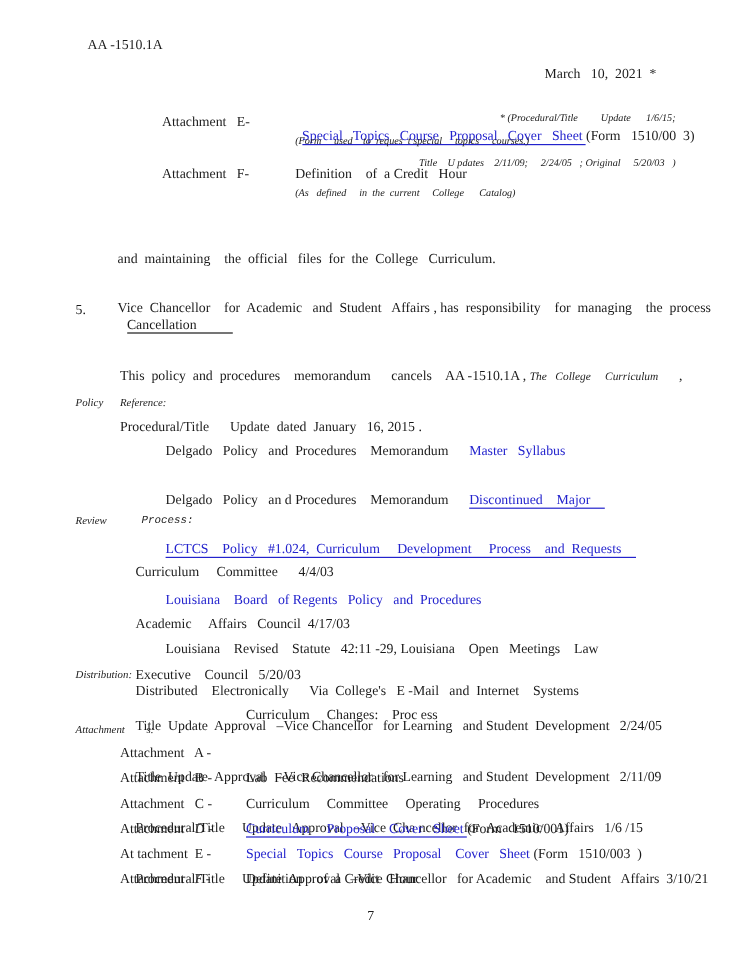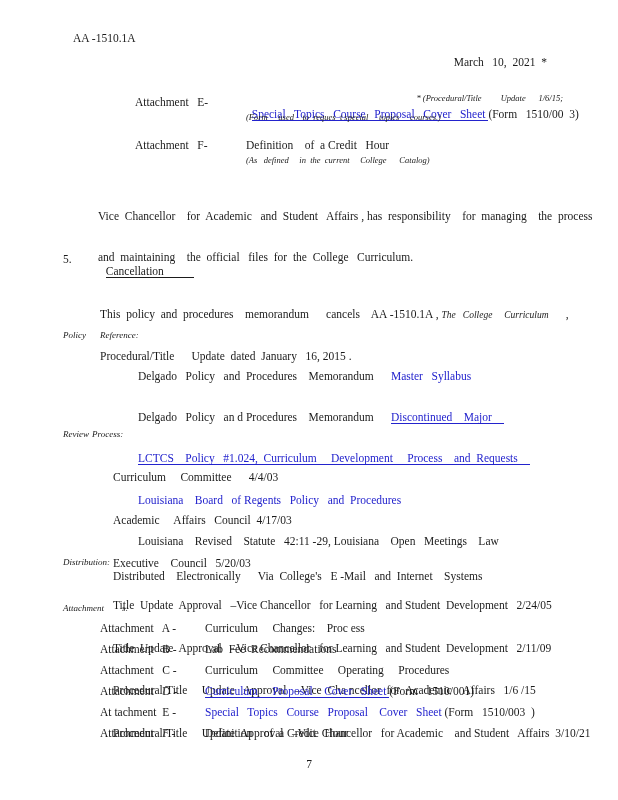--- a/index.html
+++ b/index.html
@@ -27,35 +27,36 @@
   #footer{left:0;right:0;text-align:center;}
 </style>
 </head>
 <body>
 
 <div class="abs" style="left:73px;top:32px;">AA -1510.1A</div>
 
 <div id="hdr-right" class="abs" style="right:55px;top:32px;">
   <div class="hdr-date">March   10,  2021  *</div>
   <div class="hdr-note">* (Procedural/Title         Update      1/6/15;</div>
+  <div class="hdr-note">Title    U pdates    2/11/09;     2/24/05   ; Original     5/20/03   )</div>
 </div>
 
 <div class="abs" style="left:135px;top:96px;">Attachment   E-</div>
 <div class="abs" style="left:246px;top:96px;">
   <span class="lk-u">Special   Topics   Course   Proposal   Cover   Sheet </span><span>(Form   1510/00  3)</span>
 </div>
 <div class="abs it-sm" style="left:246px;top:112px;">(Form     used    to  reques  t special     topics     courses.)</div>
 
 <div class="abs" style="left:135px;top:139px;">Attachment   F-</div>
 <div class="abs" style="left:246px;top:139px;">Definition    of  a Credit   Hour</div>
 <div class="abs it-sm" style="left:246px;top:155px;">(As   defined     in  the  current     College      Catalog)</div>
 
 <div id="intro" class="abs" style="left:98px;top:183px;">
+  <div>and  maintaining    the  official   files  for  the  College   Curriculum.</div>
   <div>Vice  Chancellor    for  Academic   and  Student   Affairs , has  responsibility    for  managing    the  process</div>
-  <div>and  maintaining    the  official   files  for  the  College   Curriculum.</div>
 </div>
 
 <div class="abs" style="left:63px;top:253px;">5.</div>
 <div class="abs" style="left:100px;top:253px;">
   <span class="heading-u">Cancellation</span>
 </div>
 <div id="sec5-body" class="abs" style="left:100px;top:281px;">
   <div><span>This  policy  and  procedures    memorandum      cancels    AA -1510.1A , </span><span class="it-mid">The   College     Curriculum</span><span>      ,</span></div>
   <div>Procedural/Title      Update  dated  January   16, 2015 .</div>
 </div>
@@ -64,38 +65,38 @@
 <div class="abs it-lab" style="left:100px;top:330px;">Reference:</div>
 <div id="policy-items" class="abs" style="left:113px;top:342px;">
   <div><span>Delgado   Policy   and  Procedures    Memorandum      </span><span class="link">Master   Syllabus</span></div>
   <div><span>Delgado   Policy   an d Procedures    Memorandum      </span><span class="lk-u pr12">Discontinued    Major</span></div>
   <div><span class="lk-u pr12">LCTCS    Policy   #1.024,  Curriculum     Development     Process    and  Requests</span></div>
   <div><span class="link">Louisiana    Board   of Regents   Policy   and  Procedures</span></div>
   <div>Louisiana    Revised    Statute   42:11 -29, Louisiana    Open   Meetings    Law</div>
 </div>
 
 <div class="abs it-lab" style="left:63px;top:429px;">Review</div>
-<div class="abs it-lab" style="left:92px;top:429px;">Process:</div>
+<div class="abs it-lab" style="left:118px;top:429px;font-family:Liberation Mono, monospace;">Process:</div>
 <div id="review-items" class="abs" style="left:113px;top:442px;">
   <div>Curriculum     Committee      4/4/03</div>
   <div>Academic     Affairs   Council  4/17/03</div>
   <div>Executive    Council   5/20/03</div>
   <div>Title  Update  Approval   –Vice Chancellor   for Learning   and Student  Development   2/24/05</div>
   <div>Title  Update  Approval   –Vice Chancellor   for Learning   and Student  Development   2/11/09</div>
   <div>Procedural/Title     Update   Approval   –Vice  Cha ncellor  for  Academic    Affairs   1/6 /15</div>
   <div>Procedural/Title     Update  Approval   –Vice Chancellor   for Academic    and Student   Affairs  3/10/21</div>
 </div>
 
 <div class="abs it-lab" style="left:63px;top:557px;">Distribution:</div>
 <div class="abs" style="left:113px;top:570px;">Distributed    Electronically      Via  College's   E -Mail   and  Internet    Systems</div>
 
 <div class="abs it-lab" style="left:63px;top:603px;">Attachment        s:</div>
 
 <div class="abs" style="left:100px;top:622px;">Attachment   A -</div>
-<div class="abs" style="left:205px;top:622px;">Curriculum     Changes:    Proc ess</div>
+<div class="abs" style="left:205px;top:590px;">Curriculum     Changes:    Proc ess</div>
 
 <div class="abs" style="left:100px;top:643px;">Attachment   B -</div>
 <div class="abs" style="left:205px;top:643px;">Lab  Fee  Recommendations</div>
 
 <div class="abs" style="left:100px;top:664px;">Attachment   C -</div>
 <div class="abs" style="left:205px;top:664px;">Curriculum     Committee     Operating     Procedures</div>
 
 <div class="abs" style="left:100px;top:685px;">Attachment   D -</div>
 <div class="abs" style="left:205px;top:685px;"><span class="lk-u">Curriculum     Proposal    Cover   Sheet </span><span>(Form   1510/001)</span></div>
 

